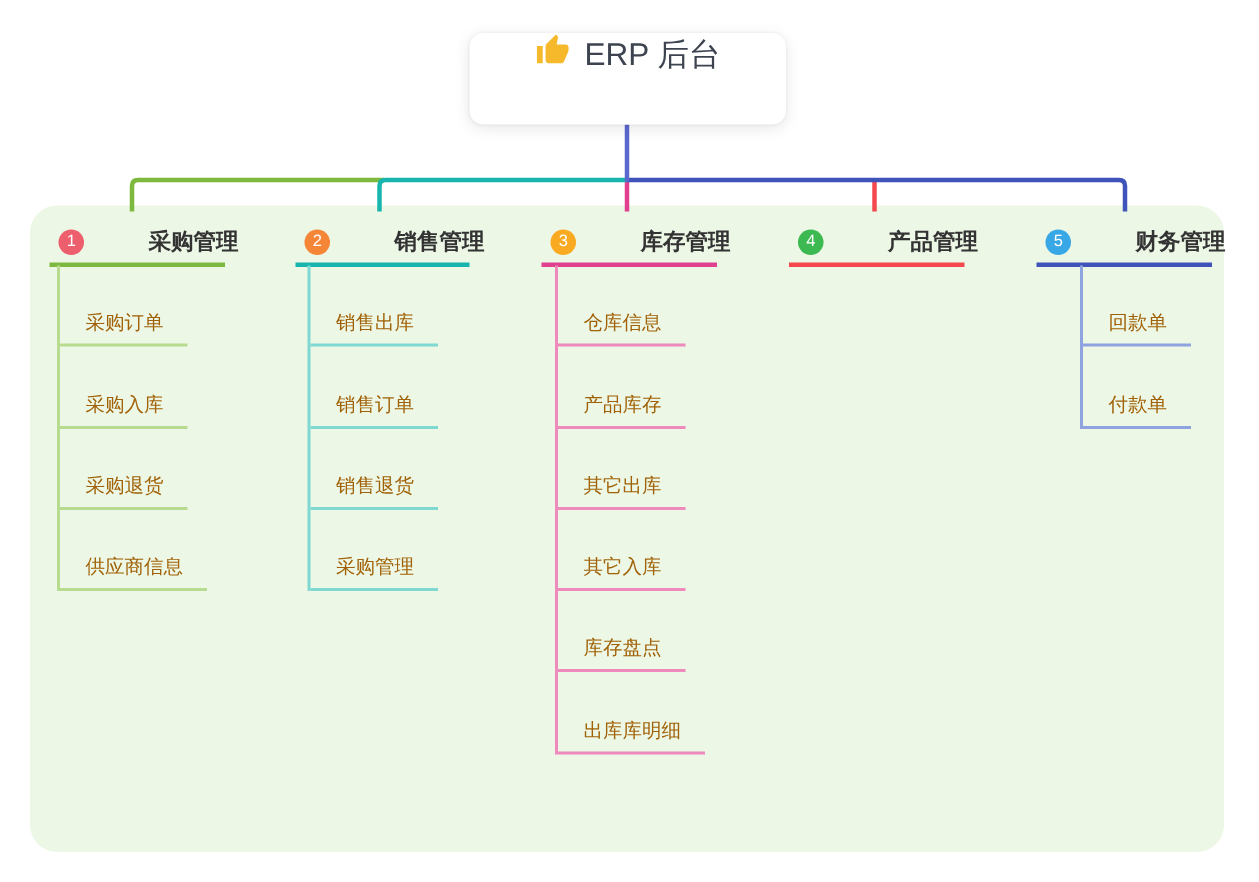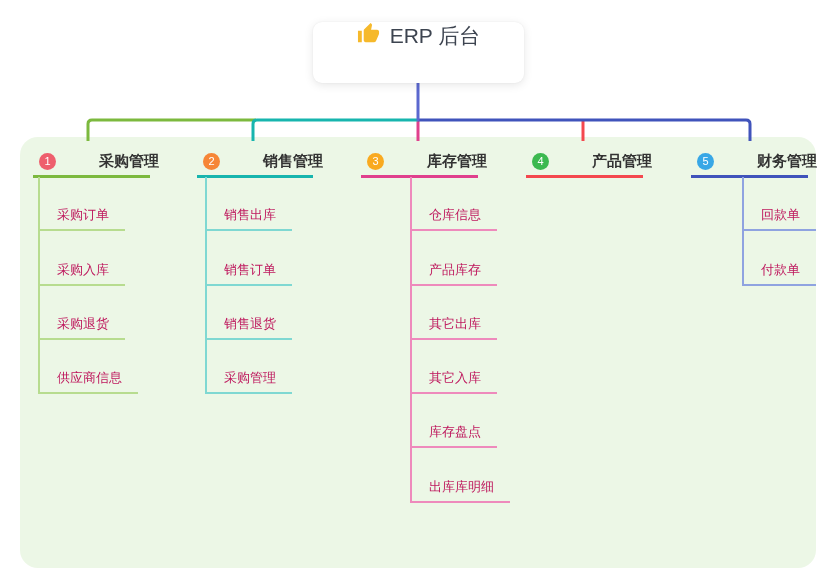--- a/index.html
+++ b/index.html
@@ -48,29 +48,29 @@
   .branch-label { font-size:15px; font-weight:700; color:#333333; white-space:nowrap;margin-left:36px; }
 
   .children {
     position:absolute; top:177px; z-index:2;
     list-style:none; margin:0; padding:0;
     border-left:2px solid;
   }
   .children li { height:54.3px; display:flex; align-items:flex-end; }
   .children li span {
     display:inline-block; white-space:nowrap;
-    font-size:13px; color:#be185d; line-height:1;
+    font-size:13px; color:#a16207; line-height:1;
     padding:0 16px 8px 17px;
     border-bottom:2px solid;
   }
   .c1 { left:38px;  border-color:#b7dc8f; } .c1 li span { border-color:#b7dc8f; }
   .c2 { left:205px; border-color:#7fd8d2; } .c2 li span { border-color:#7fd8d2; }
-  .c3 { left:370px; border-color:#ee8abc;margin-left:40px; } .c3 li span { border-color:#ee8abc; }
+  .c3 { left:370px; border-color:#ee8abc; } .c3 li span { border-color:#ee8abc; }
   .c4 { left:535px; border-color:#f89a9d; } .c4 li span { border-color:#f89a9d; }
-  .c5 { left:742px; border-color:#8fa3e0; } .c5 li span { border-color:#8fa3e0; }
+  .c5 { left:720px; border-color:#8fa3e0; } .c5 li span { border-color:#8fa3e0; }
 </style>
 </head>
 <body>
 
 <div class="canvas">
 
   <div class="panel"></div>
 
   <svg class="connectors" width="839" height="588">
     <path d="M418,120 L418,141" stroke="#e0408d" stroke-width="3" fill="none"></path>

